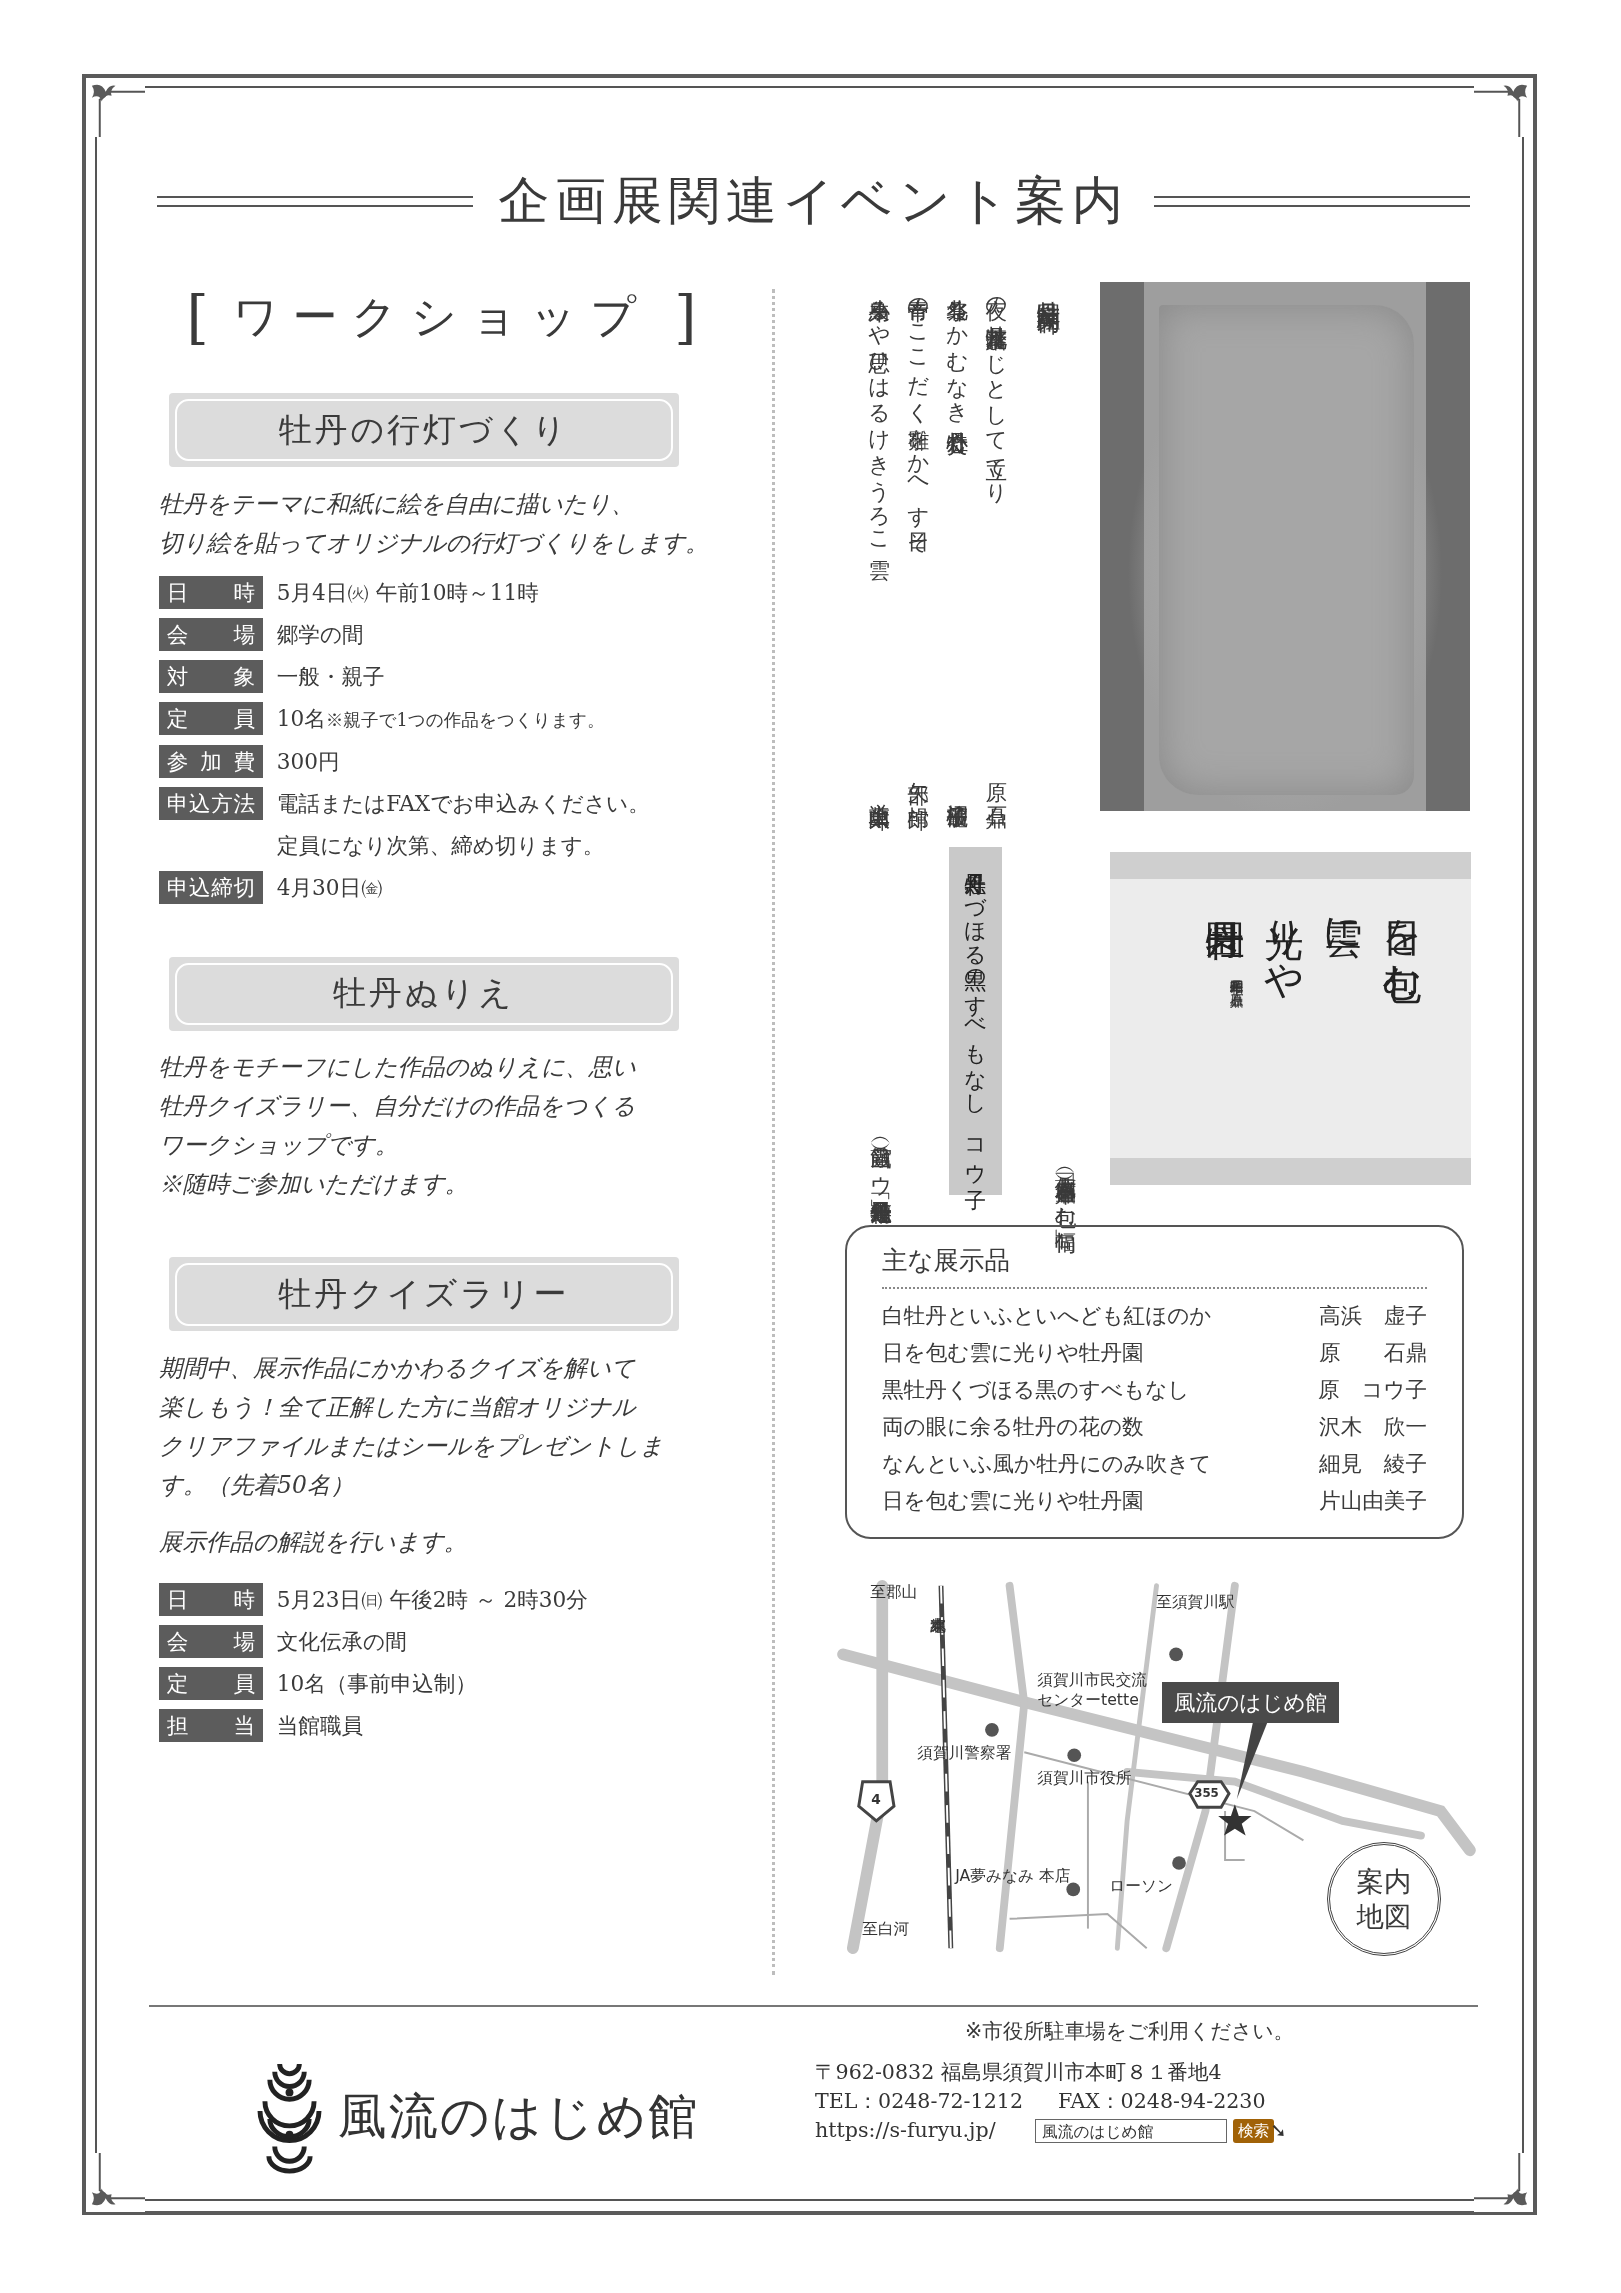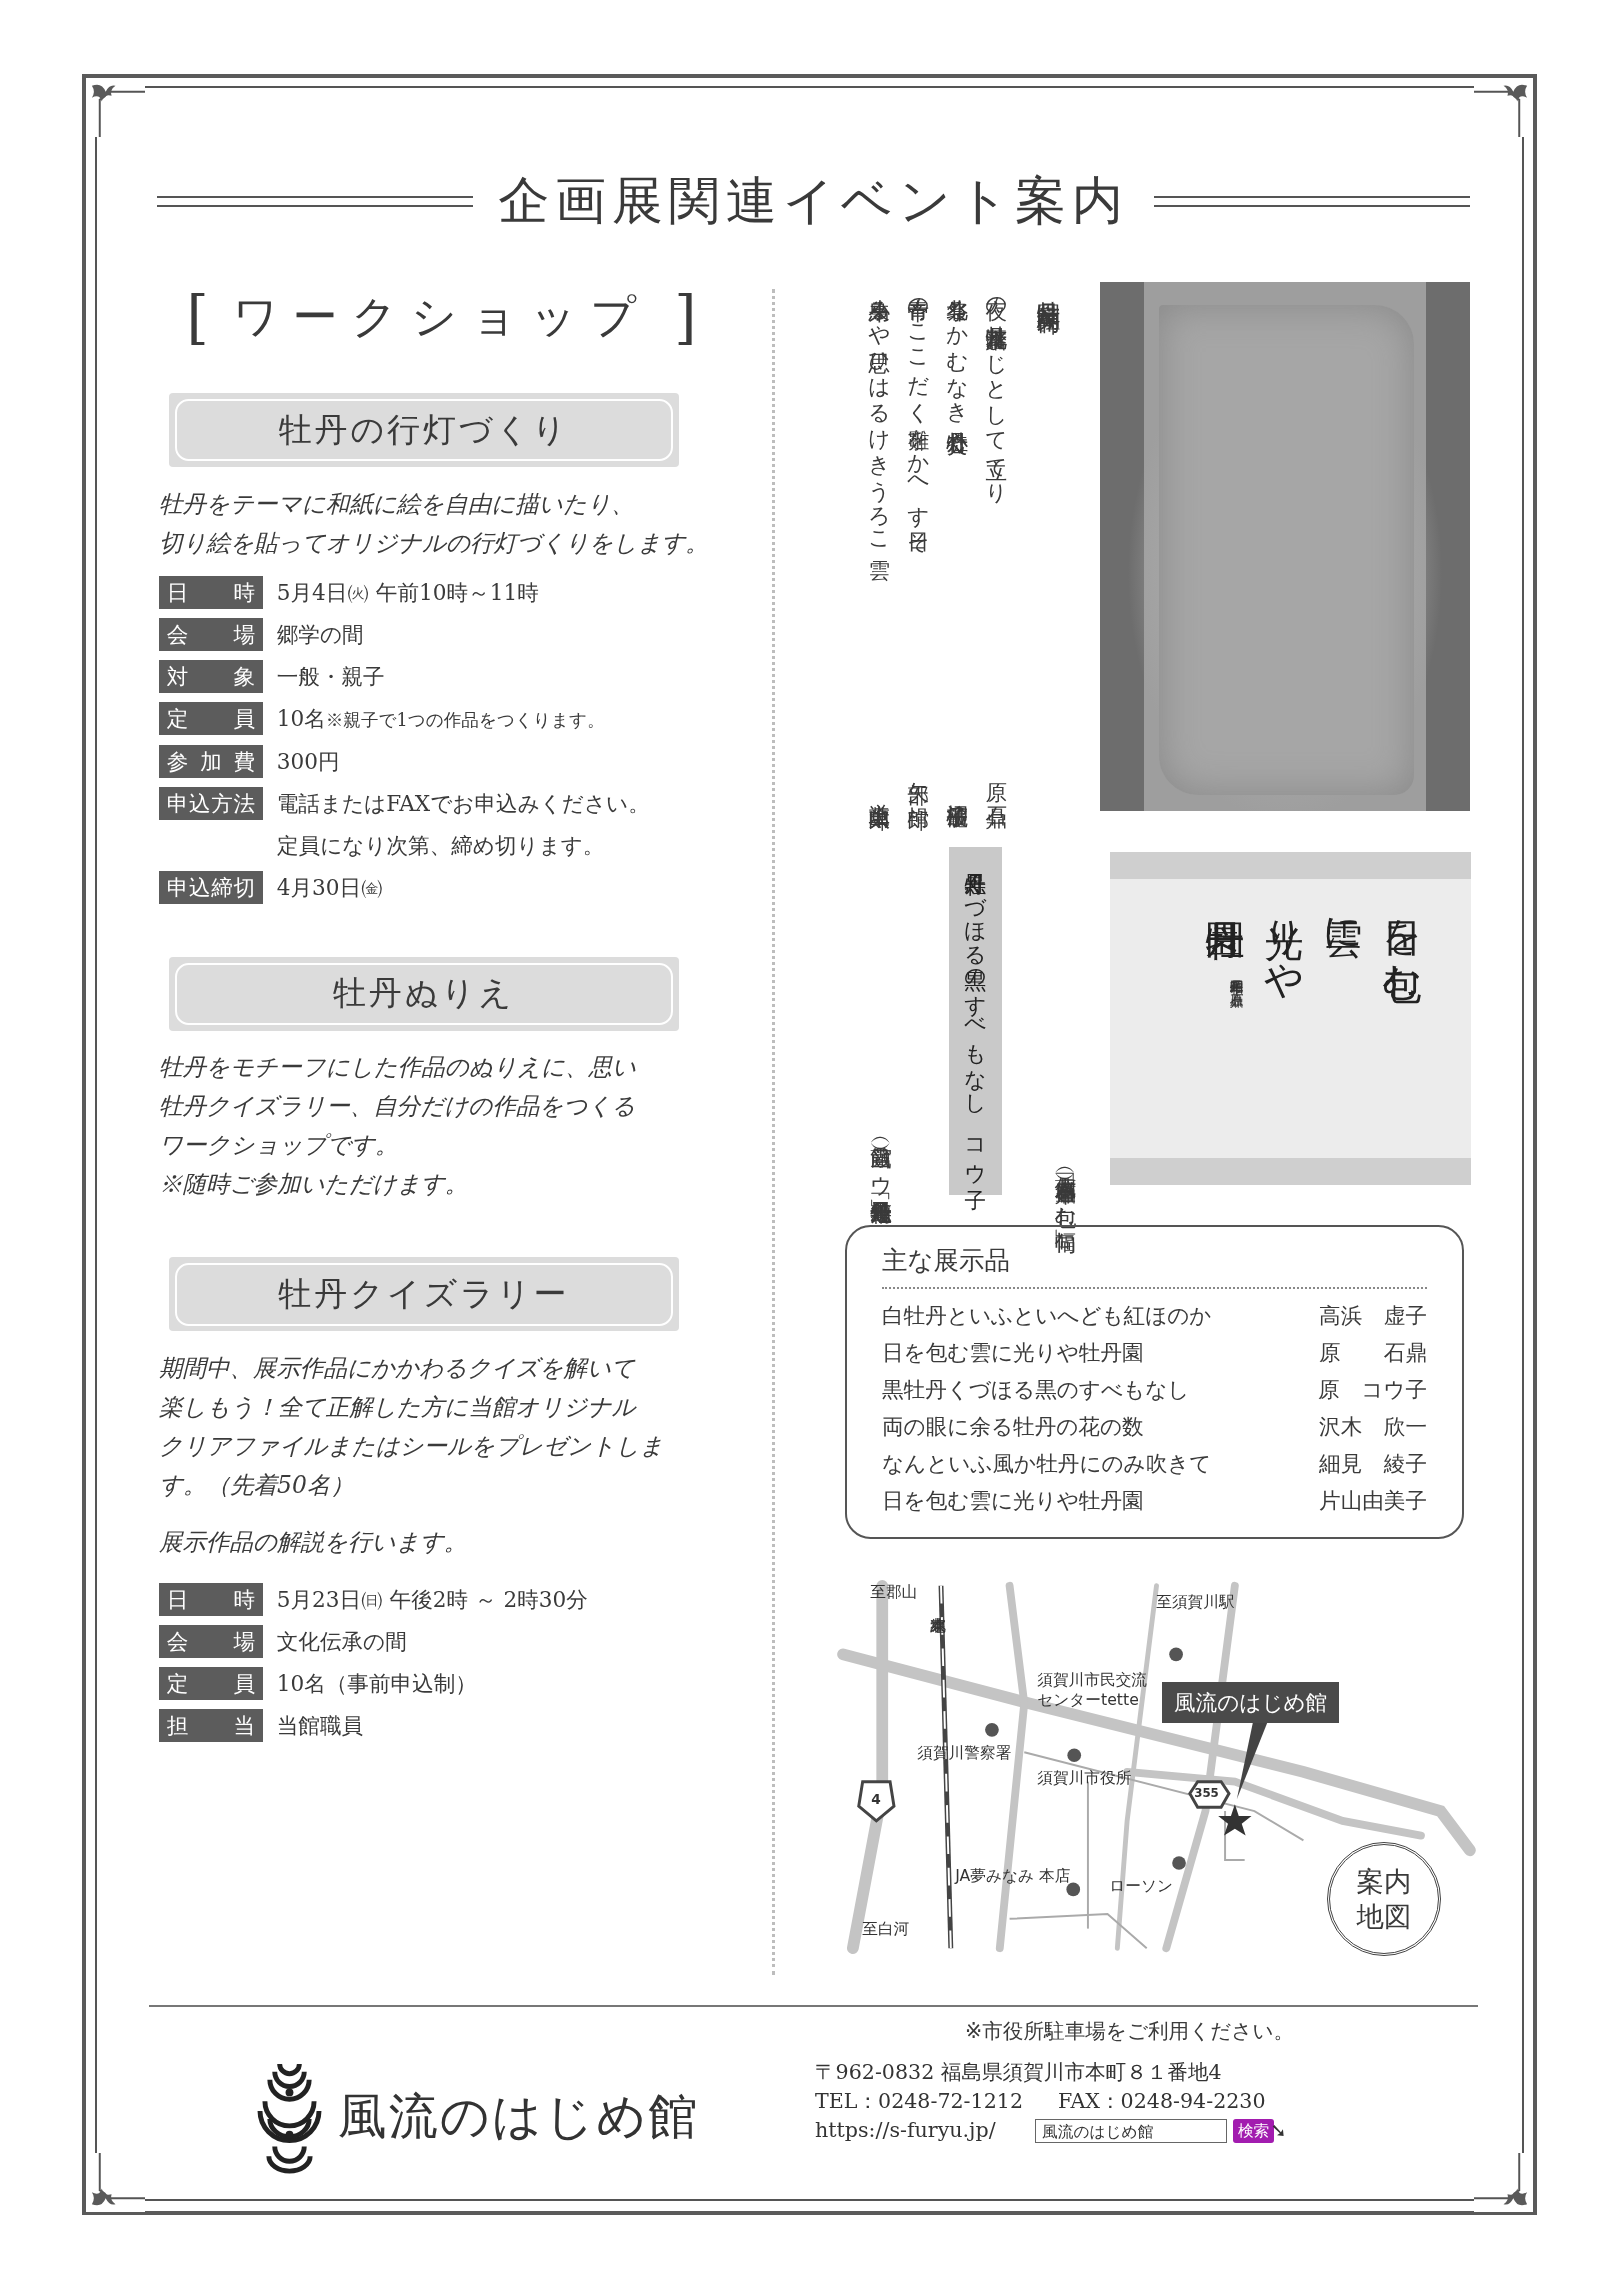--- a/index.html
+++ b/index.html
@@ -62,21 +62,21 @@
      display:flex;align-items:center;justify-content:center;font-size:27.4px;line-height:35px;text-align:center;}
   .map-note{position:absolute;left:122px;top:1698px;font-size:20.6px;font-family:"DejaVu Sans",sans-serif;margin-top:45px;}
 
   .footer-rule{position:absolute;left:149px;top:2005px;width:1329px;border-top:2px solid #777;}
   .logo{position:absolute;left:255px;top:2058px;display:flex;align-items:center;gap:13.7px;}
   .logo-mark{width:69px;height:118px;}
   .logo-text{font-size:49px;color:#333;letter-spacing:2px;}
   .contact{position:absolute;left:815px;top:2058px;font-size:20.6px;line-height:29px;color:#333;}
   .search{display:inline-flex;align-items:center;margin-left:33px;}
   .search-input{width:192px;height:23.5px;border:1px solid #666;font-size:15.7px;padding:0 5.9px;line-height:23.5px;box-sizing:border-box;font-family:"DejaVu Sans",sans-serif;}
-  .search-btn{background:#a21caf;color:#fff;font-size:15.7px;padding:0 4.9px;height:23.5px;line-height:23.5px;margin-left:5.9px;border-radius:2.9px;font-family:"DejaVu Sans",sans-serif;}
+  .search-btn{background:#a16207;color:#fff;font-size:15.7px;padding:0 4.9px;height:23.5px;line-height:23.5px;margin-left:5.9px;border-radius:2.9px;font-family:"DejaVu Sans",sans-serif;}
   .cursor{font-size:19.6px;margin-left:-3.9px;color:#333;}
 </style>
 </head>
 <body>
 
 <div class="frame-outer"></div>
 <div class="frame-inner"></div>
 <div class="corner tl"><svg viewBox="0 0 60 60">
       <path d="M60 14 H22 A14 14 0 0 1 14 22 V60" fill="none" stroke="#555" stroke-width="2"></path>
       <path d="M6 8 q10 -4 14 6 q4 -8 10 -6 q-6 4 -4 10 q-8 -2 -10 6 q-2 -8 -10 -4 q4 -6 0 -12z" fill="#5a5a5a"></path>

